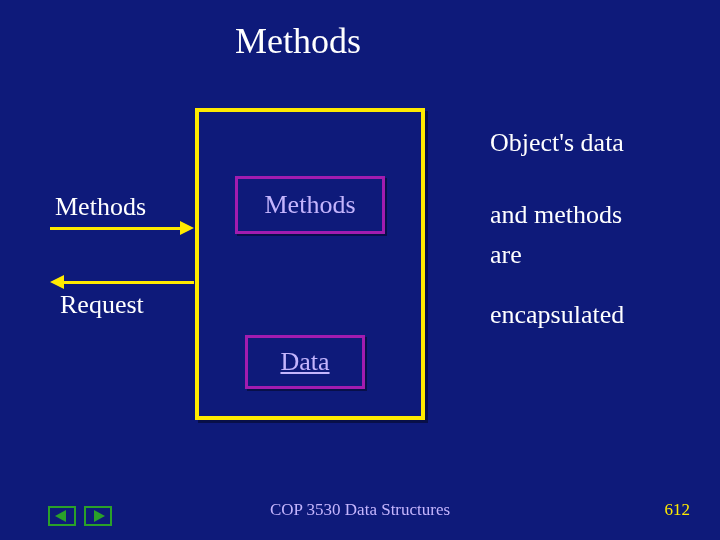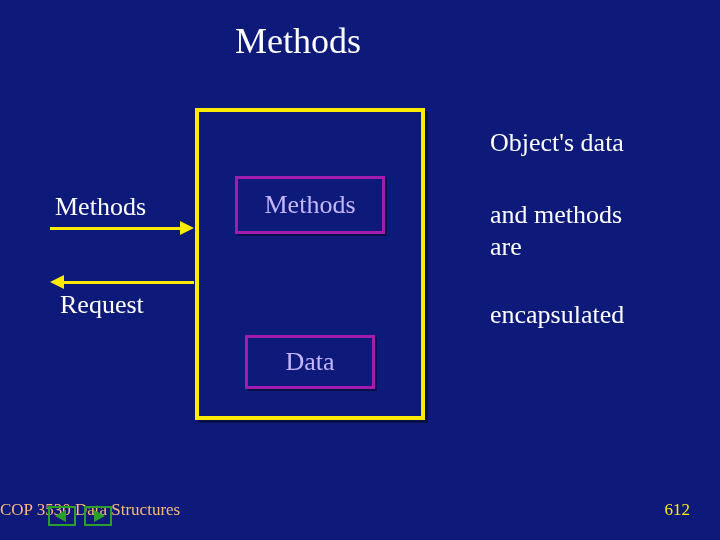--- a/index.html
+++ b/index.html
@@ -46,35 +46,36 @@
   }
   .methods-box {
     left: 235px;
     top: 176px;
     width: 150px;
     height: 58px;
   }
   .data-box {
     left: 245px;
     top: 335px;
-    width: 130px;
+    width: 120px;
     height: 54px;
+    text-decoration: underline;
   }
   .label {
     position: absolute;
     font-size: 26px;
     color: #ffffff;
   }
   .request-label { left: 55px; top: 192px; }
   .results-label { left: 60px; top: 290px; }
 
   .rlabel { position: absolute; font-size: 26px; color: #ffffff; left: 490px; }
   .r1 { top: 128px; }
   .r2 { top: 200px; }
-  .r3 { top: 232px; }
+  .r3 { top: 240px; }
   .r4 { top: 300px; }
 
   .arrow-right {
     position: absolute;
     height: 0;
   }
   .arrow-right .shaft {
     position: absolute;
     height: 3px;
     background: #ffea00;
@@ -111,22 +112,23 @@
     top: -7px;
   }
   .res-arrow { left: 50px; top: 282px; }
   .res-arrow .shaft { left: 14px; width: 130px; }
   .res-arrow .head { left: 0; }
 
   .footer-center {
     position: absolute;
     bottom: 20px;
     width: 720px;
+    text-align: center;
     font-size: 17px;
-    color: #fdba74;
+    color: #c4b5fd;
   }
   .footer-right {
     position: absolute;
     bottom: 20px;
     right: 30px;
     font-size: 17px;
     color: #ffea00;
   }
   .nav {
     position: absolute;

